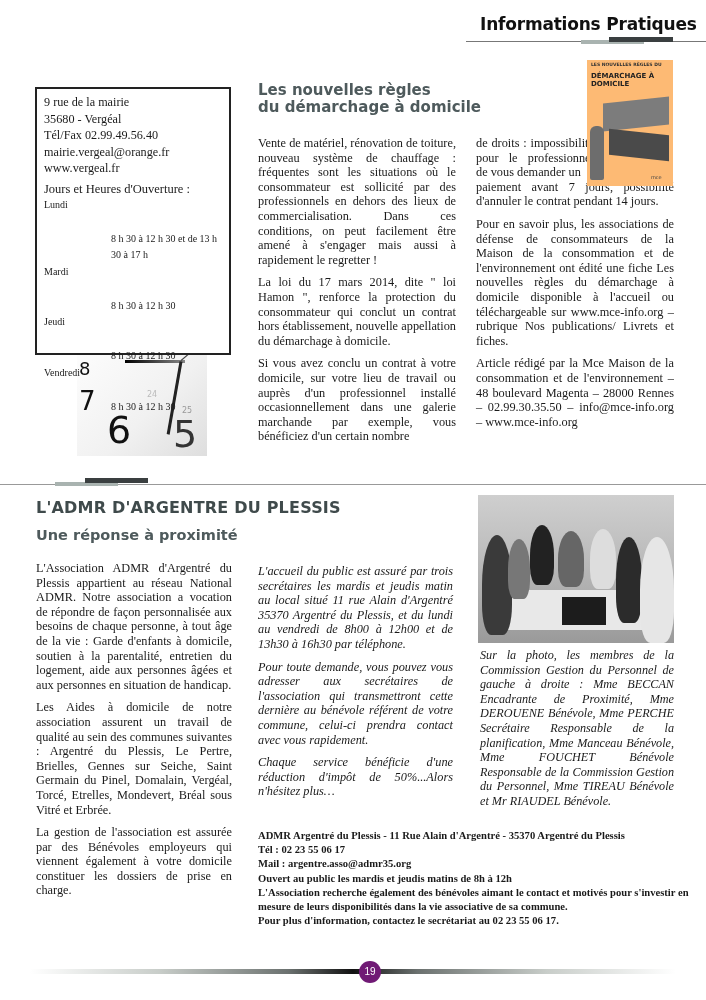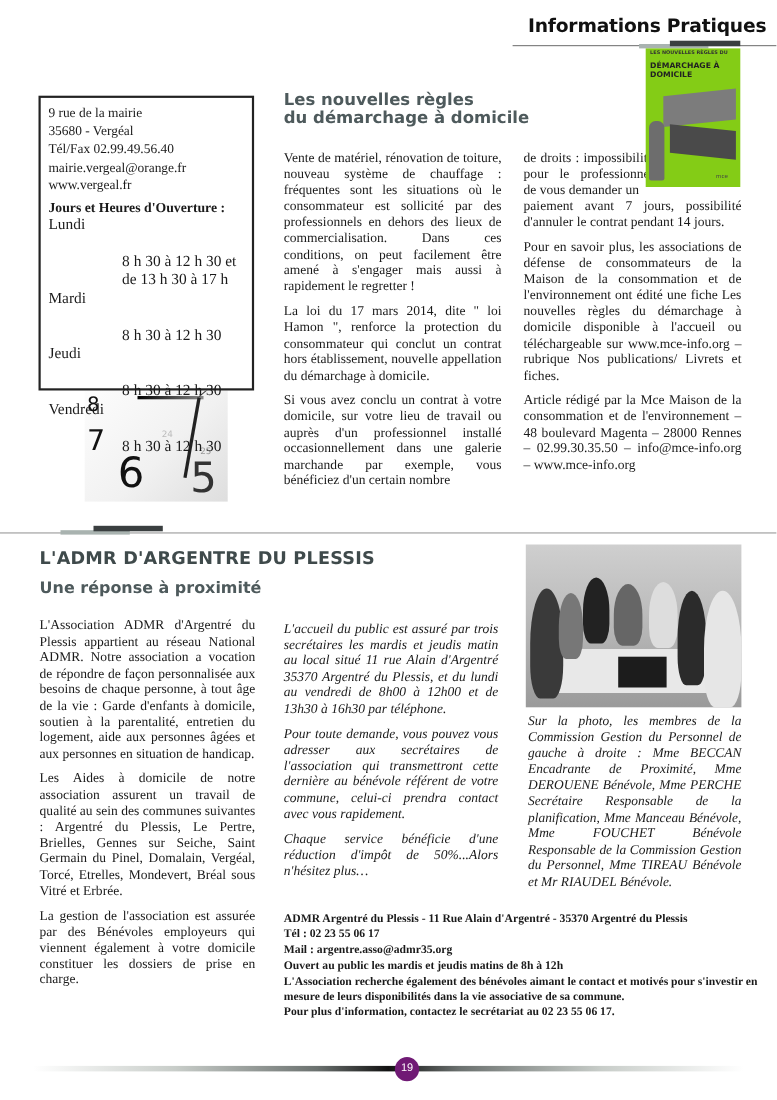--- a/index.html
+++ b/index.html
@@ -11,43 +11,43 @@
   
   .hdr-title { left: 480px; top: 14px; font-family: "DejaVu Sans", sans-serif; font-weight: bold; font-size: 17px; color: #111; letter-spacing: -0.2px; }
   .hdr-line { left: 466px; top: 41px; width: 240px; height: 1px; background: #777; }
   .hdr-bar-light { left: 581px; top: 40px; width: 63px; height: 4px; background: #a9b3b0; }
   .hdr-bar-dark { left: 609px; top: 37px; width: 64px; height: 5px; background: #3a3f40; }
 
   
   .mairie-box { left: 35px; top: 87px; width: 196px; height: 268px; border: 2px solid #222; background: #fff; padding: 5px 7px; z-index: 2; }
   .mairie-title { font-family: "DejaVu Sans", sans-serif; font-weight: bold; font-size: 19px; color: #4e5a5c; margin-bottom: 6px; }
   .mairie-line { font-size: 12.2px; line-height: 16.5px; font-family: "Liberation Serif", serif; }
-  .mairie-hours-title { font-family: "Liberation Serif", serif; font-weight: bold; font-size: 12.5px; line-height: 16px; margin-top: 4px; }
-  .hours-row { display: flex; font-family: "Liberation Serif", serif; font-size: 14px; line-height: 16.5px; }
+  .mairie-hours-title { font-family: "Liberation Serif", serif; font-weight: normal; font-size: 12.5px; line-height: 16px; margin-top: 4px; }
+  .hours-row { display: flex; font-family: "Liberation Serif", serif; font-size: 10px; line-height: 16.5px; }
   .hours-day { width: 67px; flex: none; }
   .hours-time { flex: 1; margin-top: 34px; }
 
   
   .clock { left: 77px; top: 330px; width: 130px; height: 126px; background: linear-gradient(135deg, #ffffff 0%, #f1f1f1 60%, #dedede 100%); overflow: hidden; }
   .clock .num { position: absolute; font-family: "DejaVu Sans", sans-serif; color: #111; }
   .clock .hand { position: absolute; background: #222; transform-origin: left center; }
 
   .div-line1 { left: 0; top: 484px; width: 706px; height: 1px; background: #999; }
   .div-bar1-light { left: 55px; top: 482px; width: 63px; height: 4px; background: #a9b3b0; }
   .div-bar1-dark { left: 85px; top: 478px; width: 63px; height: 5px; background: #3a3f40; }
 
   
   .a1-title { left: 258px; top: 82px; font-family: "DejaVu Sans", sans-serif; font-weight: bold; font-size: 15px; line-height: 17px; color: #4e5a5c; }
   .col-text { font-family: "Liberation Serif", serif; font-size: 12.3px; line-height: 14.6px; text-align: justify; }
   .col-text p { margin-bottom: 8px; }
   .a1-col1 { left: 258px; top: 136px; width: 198px; }
   .a1-col2 { left: 476px; top: 136px; width: 198px; }
   .a1-col2-narrow { width: 118px; }
 
-  .flyer { left: 587px; top: 44px; width: 86px; height: 126px; background: #84cc16; }
+  .flyer { left: 587px; top: 60px; width: 86px; height: 126px; background: #fdba74; }
   .flyer .t1 { position: absolute; left: 4px; top: 2px; font-family: "DejaVu Sans", sans-serif; font-size: 4.5px; font-weight: bold; color: #333; line-height: 5px; }
   .flyer .t2 { position: absolute; left: 4px; top: 12px; font-family: "DejaVu Sans", sans-serif; font-size: 7px; font-weight: bold; color: #222; line-height: 8px; }
   .flyer .band1 { position: absolute; left: 16px; top: 40px; width: 66px; height: 28px; background: #7c7c7c; transform: skewY(-6deg); }
   .flyer .band2 { position: absolute; left: 22px; top: 72px; width: 60px; height: 26px; background: #4a4a4a; transform: skewY(6deg); }
   .flyer .person { position: absolute; left: 3px; top: 66px; width: 14px; height: 54px; background: #6d6d6d; border-radius: 6px 6px 2px 2px; }
   .flyer .logo { position: absolute; left: 64px; top: 114px; font-family: "DejaVu Sans", sans-serif; font-size: 5px; color: #444; }
 
   
   .a2-title { left: 36px; top: 498px; font-family: "DejaVu Sans", sans-serif; font-weight: bold; font-size: 16px; color: #3f4a4b; letter-spacing: 0.2px; }
   .a2-sub { left: 36px; top: 527px; font-family: "DejaVu Sans", sans-serif; font-weight: bold; font-size: 14.5px; color: #4e5a5c; }

